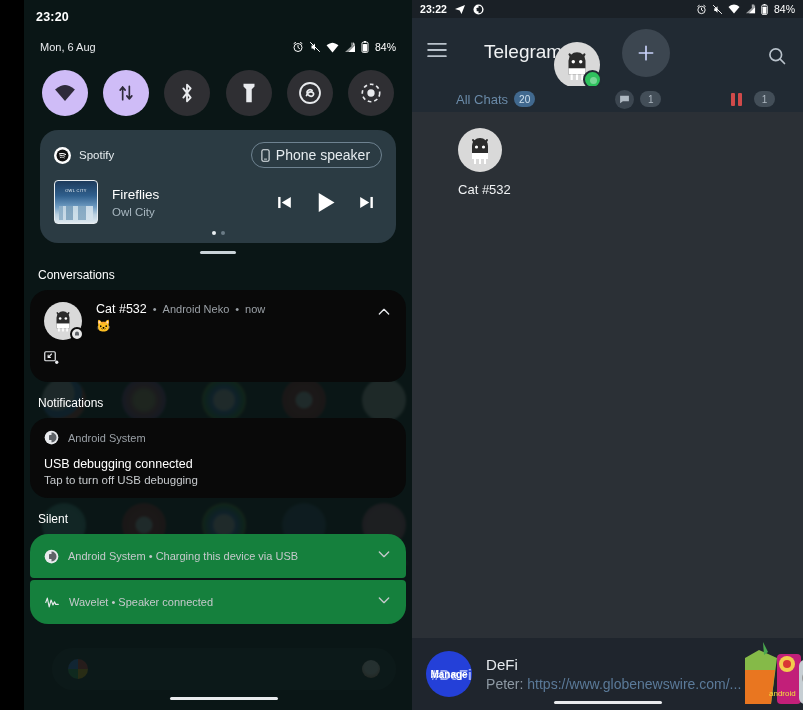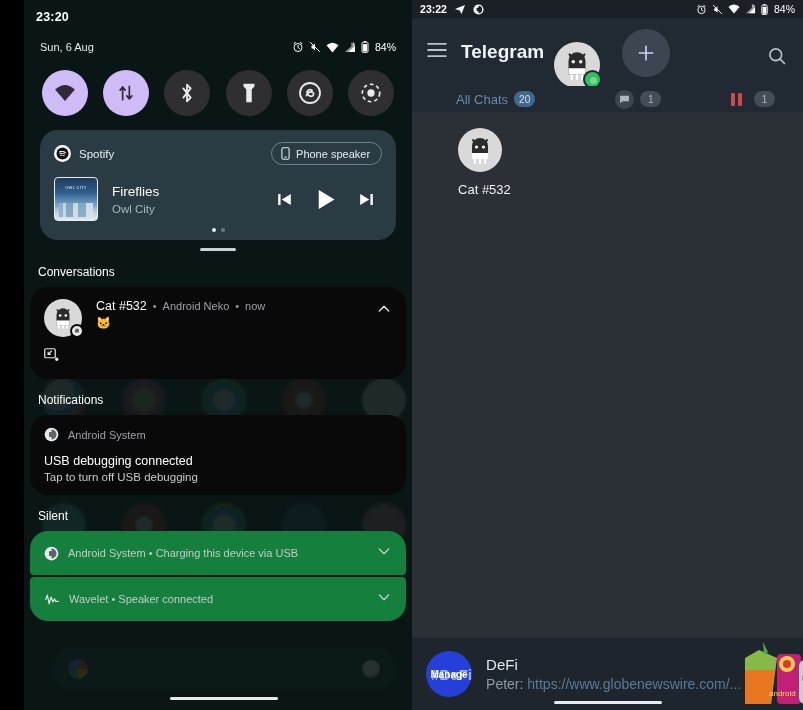--- a/index.html
+++ b/index.html
@@ -121,21 +121,21 @@
   .sp-icon {
     width: 17px; height: 17px; border-radius: 50%;
     background: #fff; display: flex; align-items: center; justify-content: center;
   }
   .media-app-name { font-size: 11.5px; color: #e6ecef; }
   .speaker-chip {
     display: flex; align-items: center; gap: 6px;
     border: 1px solid #6e8290; border-radius: 14px;
     padding: 4px 11px 4px 9px;
   }
-  .speaker-chip span { font-size: 11px; color: #e6ecef; }
+  .speaker-chip span { font-size: 14px; color: #e6ecef; }
   .media-mid { display: flex; align-items: center; margin-top: 12px; }
   .album-art {
     width: 44px; height: 44px; border-radius: 4px;
     border: 1.5px solid #e9eef1;
     background: linear-gradient(#1d3b5c 0%, #2f5f8d 35%, #6f9cc2 62%, #b9cfdf 80%, #dfe9f0 100%);
     position: relative; overflow: hidden; flex: none;
   }
   .album-art::after {
     content:""; position:absolute; left:4px; right:4px; bottom:3px; height:14px;
     background: linear-gradient(90deg,#8fb0c8 0 12%,#c9dae6 12% 22%,#7fa3bd 22% 40%,#cddfe9 40% 55%,#86a9c2 55% 78%,#d3e2ec 78% 100%);
@@ -222,21 +222,21 @@
     display: flex; align-items: center; justify-content: space-between;
     background: #1a2026; color: #fff;
   }
   .tg-sb-left { display: flex; align-items: center; gap: 7px; }
   .tg-clock { font-size: 10.5px; font-weight: bold; }
   .tg-header {
     height: 68px; background: #212a33;
     display: flex; align-items: center; padding: 0 14px;
     position: relative;
   }
-  .tg-title { font-size: 19px; color: #f0f2f4; margin-left: 13px; font-weight: 700; }
+  .tg-title { font-size: 19px; color: #f0f2f4; margin-left: 36px; font-weight: 400; }
   .tg-search { position: absolute; right: 16px; top: 28px; }
   .tg-avatar-wrap {
     position: absolute; left: 142px; top: 24px;
     width: 46px; height: 46px;
   }
   .tg-avatar {
     width: 46px; height: 46px; border-radius: 50%;
     background: #d9d9d9; display: flex; align-items: center; justify-content: center;
     overflow: hidden;
   }
@@ -390,21 +390,21 @@
 
     <div class="scrim"></div>
 
     <div class="shade-content">
 
       <div class="statusbar">
         <span class="clock">23:20</span>
       </div>
 
       <div class="daterow">
-        <span class="date-txt">Sun, 6 Aug</span>
+        <span class="date-txt">Mon, 6 Aug</span>
         <span class="sb-icons">
           <svg width="12" height="12" viewBox="0 0 24 24">
             <circle cx="12" cy="13" r="8" fill="none" stroke="#fff" stroke-width="2"></circle>
             <path d="M12 9v4l3 2" stroke="#fff" stroke-width="2" fill="none" stroke-linecap="round"></path>
             <path d="M4 5l3-2M20 5l-3-2" stroke="#fff" stroke-width="2" stroke-linecap="round"></path>
           </svg>
           <svg width="12" height="12" viewBox="0 0 24 24">
             <path d="M5 9h3l4-4v14l-4-4H5z" fill="#fff"></path>
             <path d="M3 3l18 18" stroke="#fff" stroke-width="2" stroke-linecap="round"></path>
           </svg>

